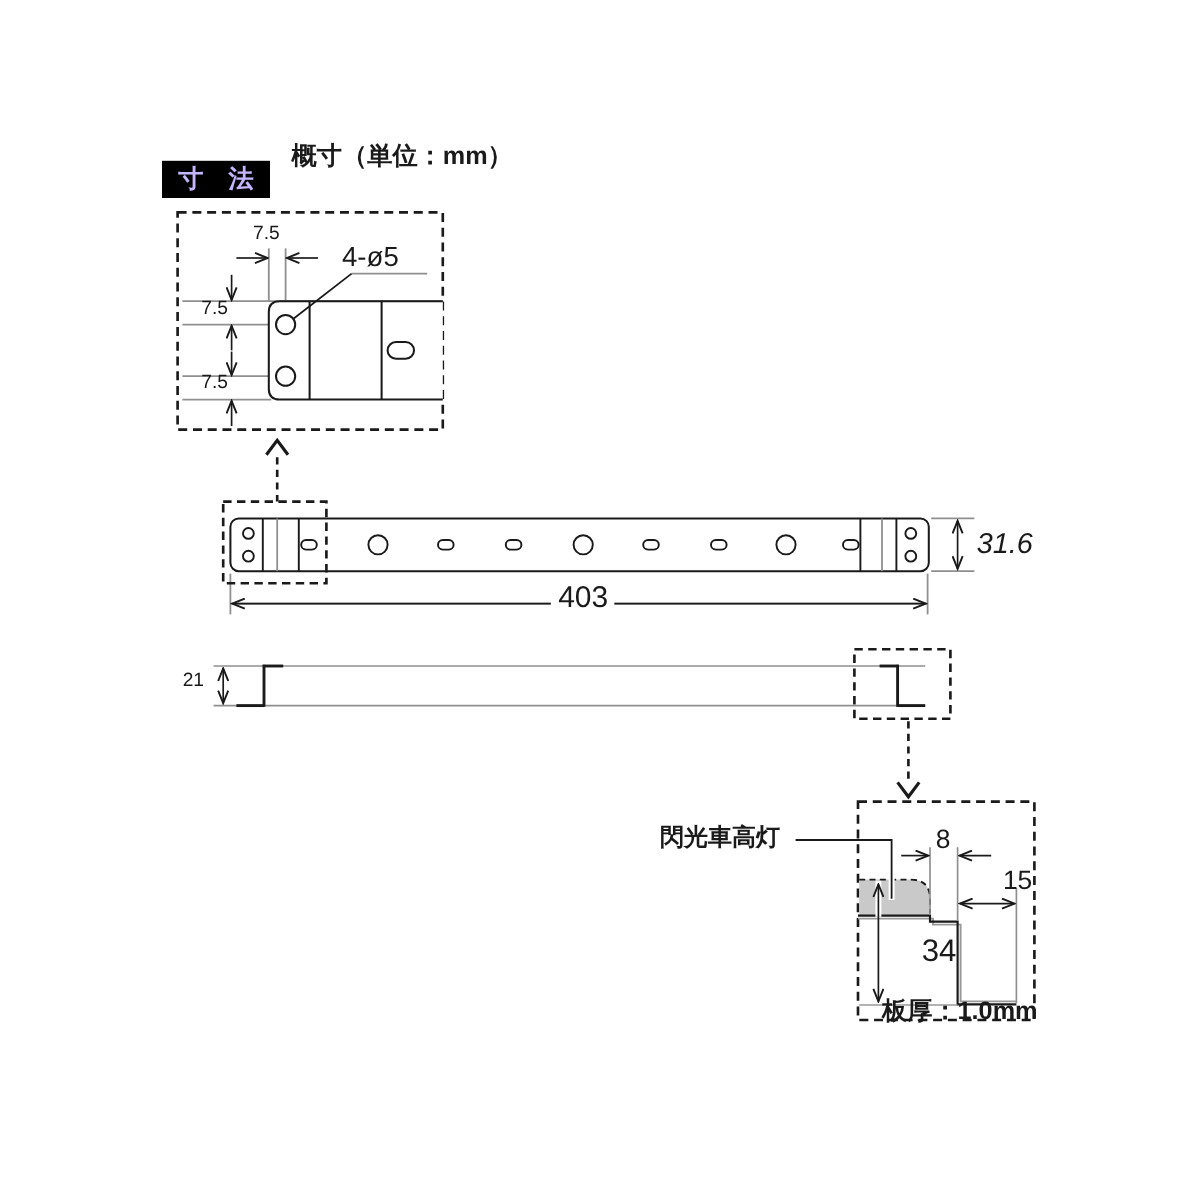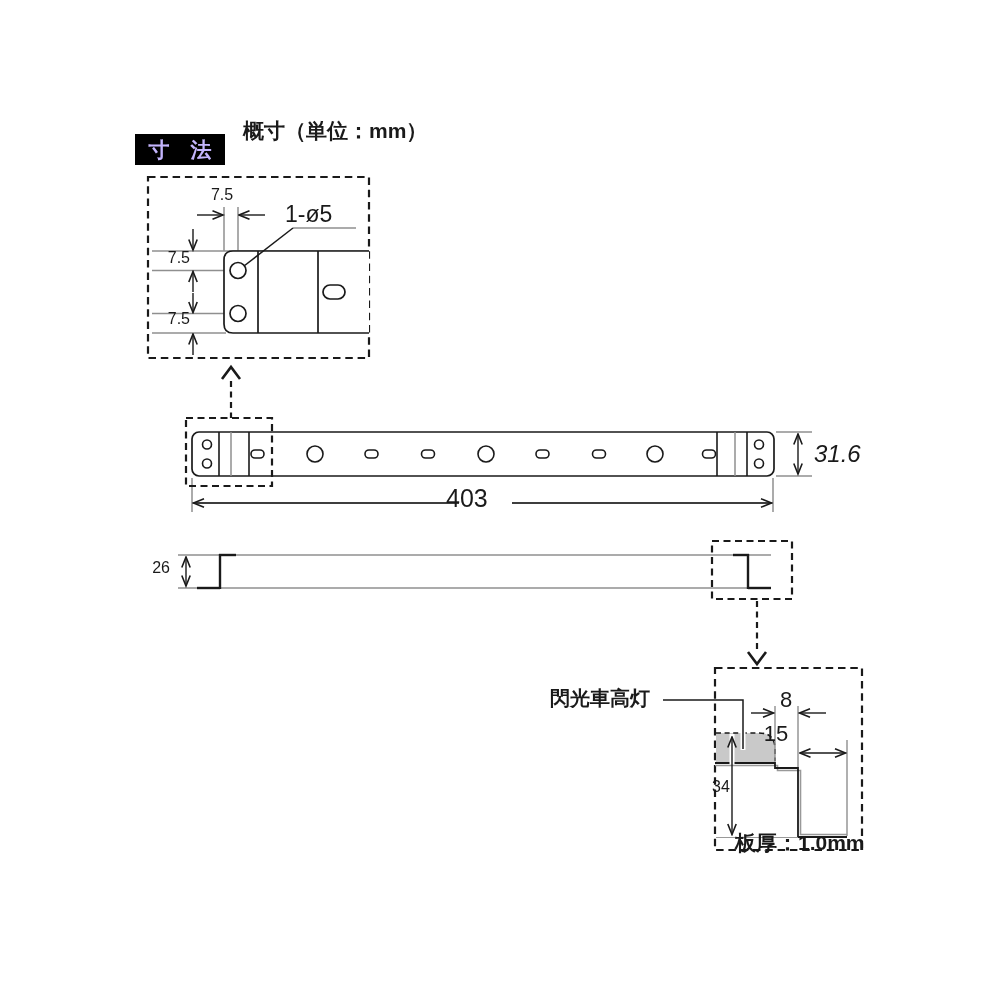--- a/index.html
+++ b/index.html
@@ -22,28 +22,28 @@
     color:#c4b5fd;font-size:21px;font-weight:bold;text-align:center;line-height:31px;margin-top:19px;}
   .note{left:243px;top:120px;font-size:21px;line-height:22px;}
   .weight-box{left:405px;top:114px;width:134px;height:33px;border:2.5px solid var(--line);
     box-sizing:border-box;text-align:center;font-size:20px;line-height:28px;}
 
   .d1-dim-top{left:192px;top:187px;width:60px;text-align:center;}
   .d1-dim-left1{left:138px;top:250px;width:52px;text-align:right;}
   .d1-dim-left2{left:138px;top:311px;width:52px;text-align:right;}
   .d1-holes{left:285px;top:203px;font-size:23px;}
 
-  .tv-length{left:446px;top:486px;width:80px;text-align:left;font-size:25px;}
+  .tv-length{left:446px;top:486px;width:80px;text-align:center;font-size:25px;}
   .tv-width{left:814px;top:442px;font-size:24px;font-style:italic;}
   .sv-height{left:118px;top:560px;width:52px;text-align:right;}
 
   .d2-lamp{left:540px;top:688px;width:120px;text-align:center;font-size:20px;}
   .d2-dim8{left:766px;top:689px;width:40px;text-align:center;font-size:22px;}
-  .d2-dim15{left:756px;top:723px;width:40px;text-align:center;font-size:22px;}
-  .d2-dim34{left:712px;top:779px;width:40px;text-align:left;font-size:16px;}
+  .d2-dim15{left:828px;top:723px;width:40px;text-align:center;font-size:22px;}
+  .d2-dim34{left:757px;top:779px;width:40px;text-align:right;font-size:26px;}
   .d2-thick{left:735px;top:832px;font-size:21px;}
 </style>
 </head>
 <body>
 
 <div id="canvas">
 
   <svg id="drawing" width="1000" height="1000" viewBox="0 0 1000 1000">
     <defs>
       <marker id="arr" viewBox="0 0 13 10" refX="11.5" refY="5" markerWidth="13" markerHeight="10" orient="auto-start-reverse" markerUnits="userSpaceOnUse">
@@ -180,24 +180,24 @@
       </g>
     </g>
   </svg>
 
   <div class="lbl title-box">寸　法</div>
   <div class="lbl note jp">概寸（単位：mm）</div>
 
   <div class="lbl num d1-dim-top">7.5</div>
   <div class="lbl num d1-dim-left1">7.5</div>
   <div class="lbl num d1-dim-left2">7.5</div>
-  <div class="lbl num d1-holes">1-ø5</div>
+  <div class="lbl num d1-holes">4-ø5</div>
 
   <div class="lbl num tv-length">403</div>
   <div class="lbl num tv-width">31.6</div>
-  <div class="lbl num sv-height">26</div>
+  <div class="lbl num sv-height">21</div>
 
   <div class="lbl jp d2-lamp">閃光車高灯</div>
   <div class="lbl num d2-dim8">8</div>
   <div class="lbl num d2-dim15">15</div>
   <div class="lbl num d2-dim34">34</div>
   <div class="lbl jp d2-thick">板厚：1.0mm</div>
 </div>
 
 </body></html>

